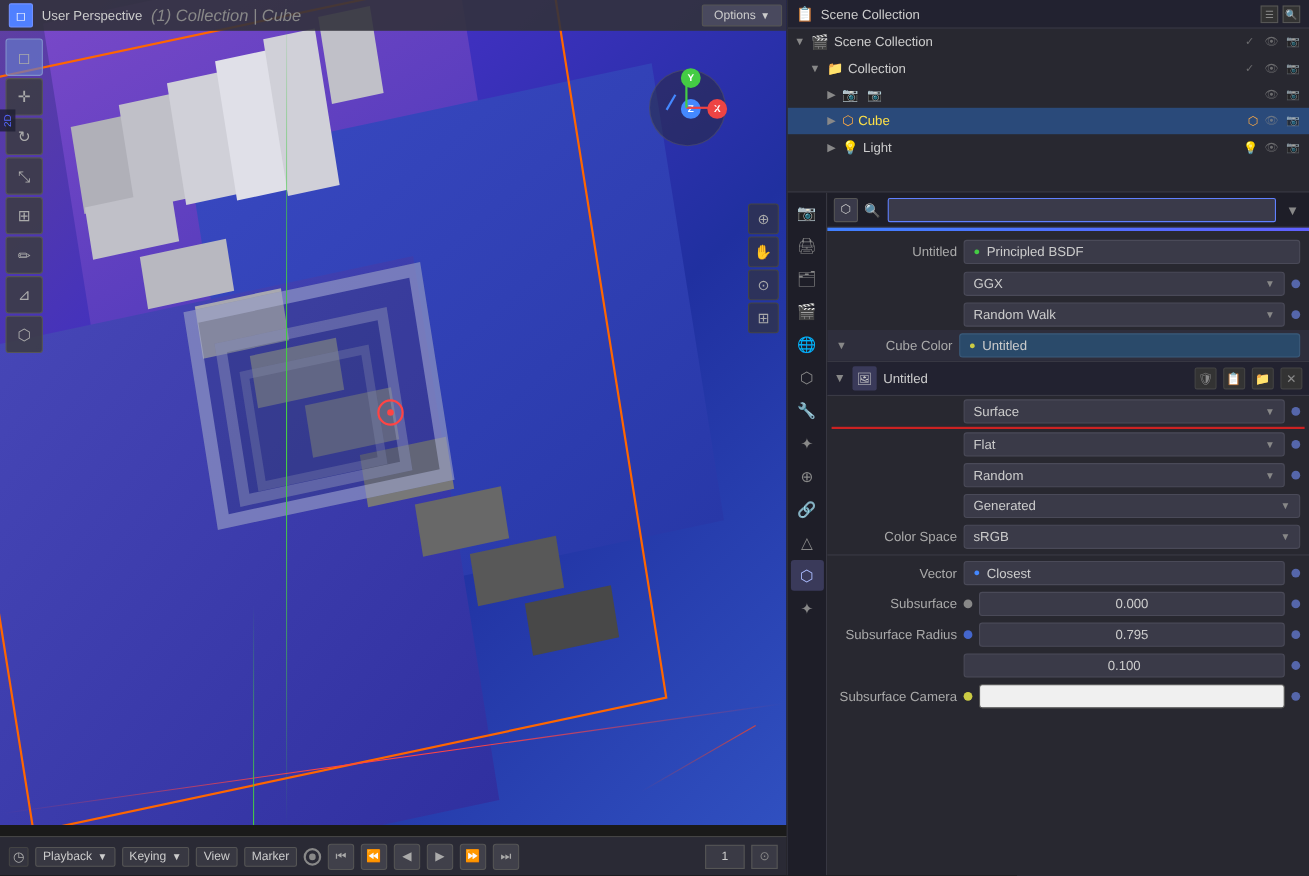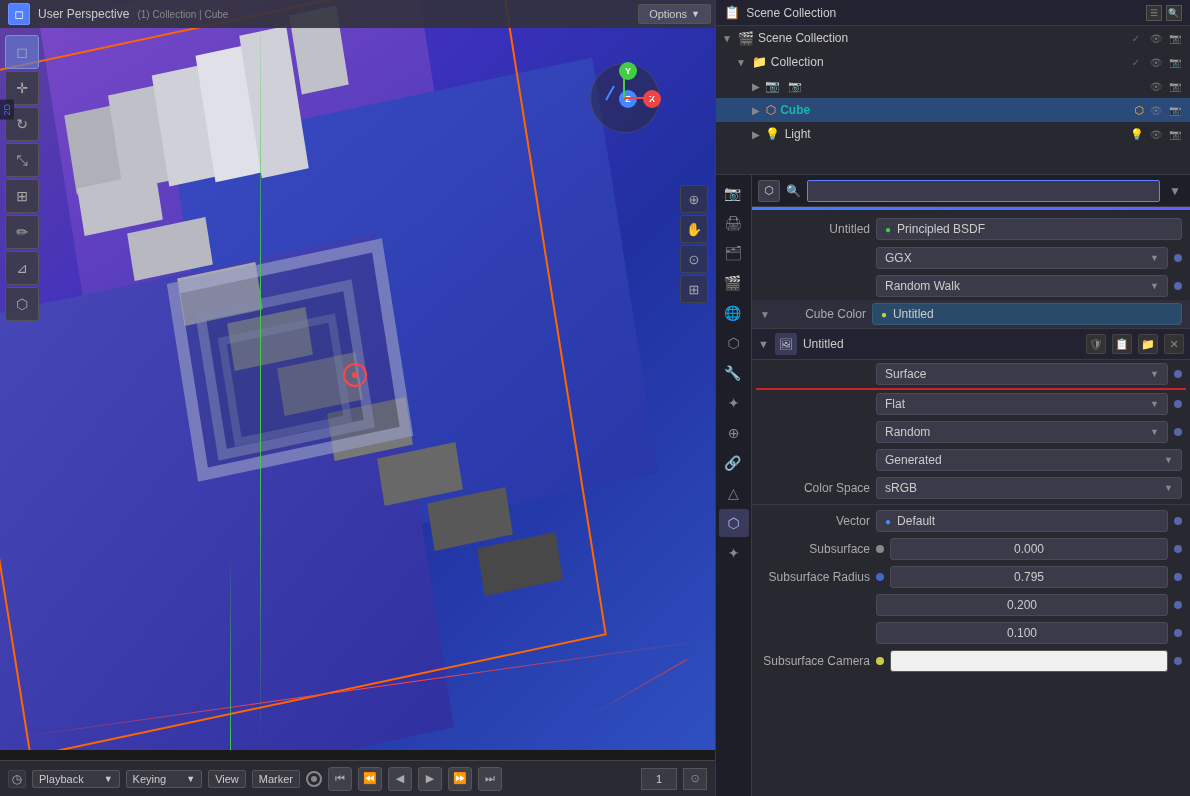--- a/index.html
+++ b/index.html
@@ -64,21 +64,21 @@
     .viewport-mode-icon {
       width: 22px; height: 22px;
       background: #5080ff;
       border: 1px solid #7090ff;
       display: flex; align-items: center; justify-content: center;
       border-radius: 2px;
       font-size: 11px;
       color: white;
     }
     .viewport-title { color: #ccc; font-size: 12px; }
-    .viewport-subtitle { color: #888; font-size: 10px; }
+    .viewport-subtitle { color: #888; font-size: 15px; font-style: italic; }
 
     
     .options-btn {
       position: absolute;
       top: 4px; right: 4px;
       background: rgba(80,80,100,0.8);
       border: 1px solid #555;
       color: #ccc;
       padding: 3px 10px;
       font-size: 11px;
@@ -145,21 +145,21 @@
       color: #aaa;
       font-size: 11px;
     }
     .playback-menu {
       background: rgba(60,60,70,0.8);
       border: 1px solid #555;
       color: #ccc;
       padding: 2px 6px;
       font-size: 11px;
       cursor: pointer;
-      display: flex; align-items: center; gap: 20px;
+      display: flex; align-items: center; gap: 5px;
       border-radius: 2px;
     }
     .timeline-arrow {
       width: 18px; height: 18px;
       background: rgba(60,60,70,0.6);
       border: 1px solid #444;
       border-radius: 2px;
       display: flex; align-items: center; justify-content: center;
       font-size: 10px;
       cursor: pointer;
@@ -200,21 +200,21 @@
       cursor: pointer;
       position: relative;
     }
     .outliner-item.selected { background: #2a4a7a; }
     .outliner-item.scene-collection { padding-left: 6px; }
     .outliner-item.level1 { padding-left: 20px; }
     .outliner-item.level2 { padding-left: 36px; }
 
     .item-arrow { color: #888; font-size: 10px; margin-right: 2px; }
     .item-label { flex: 1; font-size: 12px; color: #ccc; }
-    .item-label.selected-label { color: #14b8a6; font-weight: bold; }
+    .item-label.selected-label { color: #fde047; }
 
     .item-controls { display: flex; gap: 4px; margin-left: auto; }
     .item-ctrl-btn {
       width: 16px; height: 16px;
       display: flex; align-items: center; justify-content: center;
       font-size: 10px;
       color: #888;
       cursor: pointer;
       opacity: 0.7;
     }
@@ -828,44 +828,39 @@
             <span>sRGB</span>
             <span class="dropdown-arrow">▼</span>
           </div>
         </div>
 
         <div class="separator"></div>
 
         <div class="prop-row">
           <span class="prop-label">Vector</span>
           <div class="prop-value-field blue-dot">
-            <span>Default</span>
+            <span>Closest</span>
           </div>
           <div class="prop-dot-right"></div>
         </div>
 
         <div class="prop-row">
           <span class="prop-label">Subsurface</span>
           <div style="width:8px;height:8px;border-radius:50%;background:#888;flex-shrink:0;"></div>
           <div class="num-field">0.000</div>
           <div class="prop-dot-right"></div>
         </div>
 
         <div class="prop-row">
           <span class="prop-label">Subsurface Radius</span>
           <div style="width:8px;height:8px;border-radius:50%;background:#4466cc;flex-shrink:0;"></div>
           <div class="num-field">0.795</div>
           <div class="prop-dot-right"></div>
         </div>
 
-        <div class="prop-row">
-          <span class="prop-label"></span>
-          <div class="num-field">0.200</div>
-          <div class="prop-dot-right"></div>
-        </div>
 
         <div class="prop-row">
           <span class="prop-label"></span>
           <div class="num-field">0.100</div>
           <div class="prop-dot-right"></div>
         </div>
 
         <div class="prop-row">
           <span class="prop-label">Subsurface Camera</span>
           <div style="width:8px;height:8px;border-radius:50%;background:#cccc44;flex-shrink:0;"></div>

